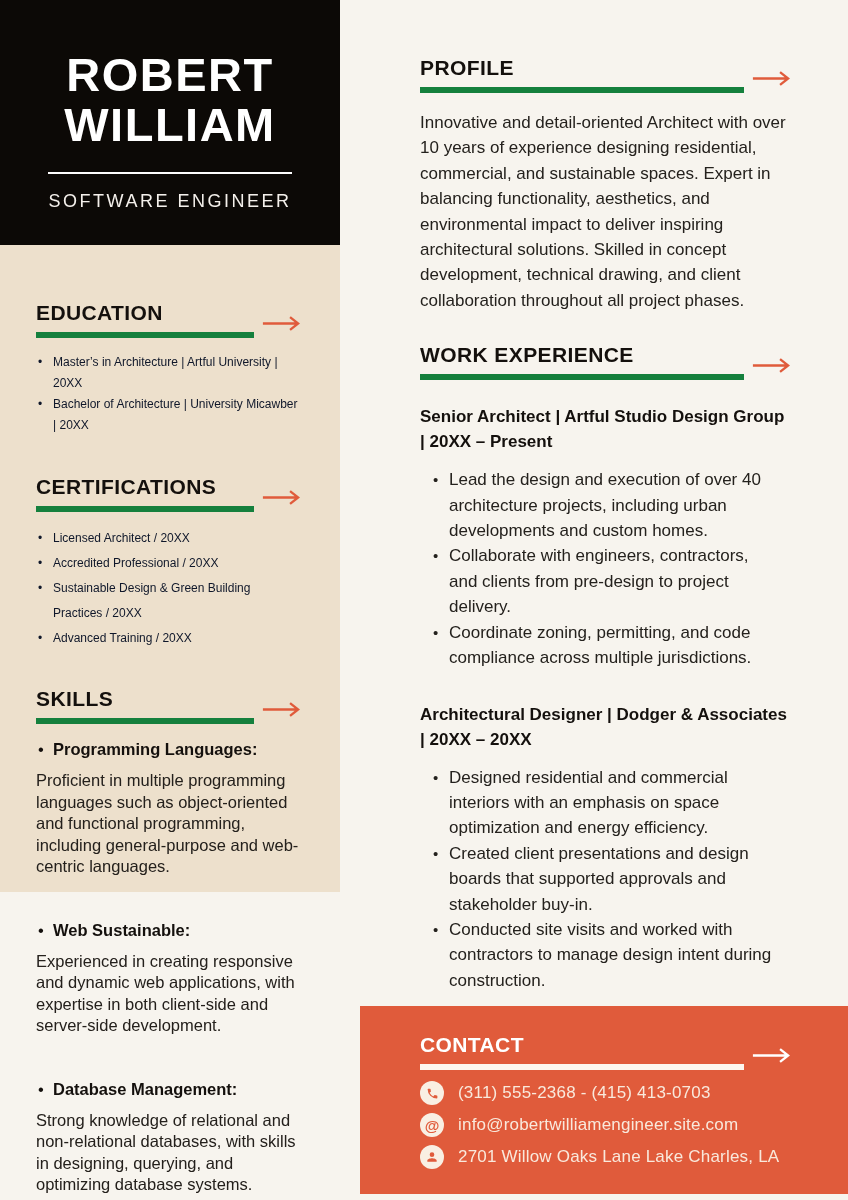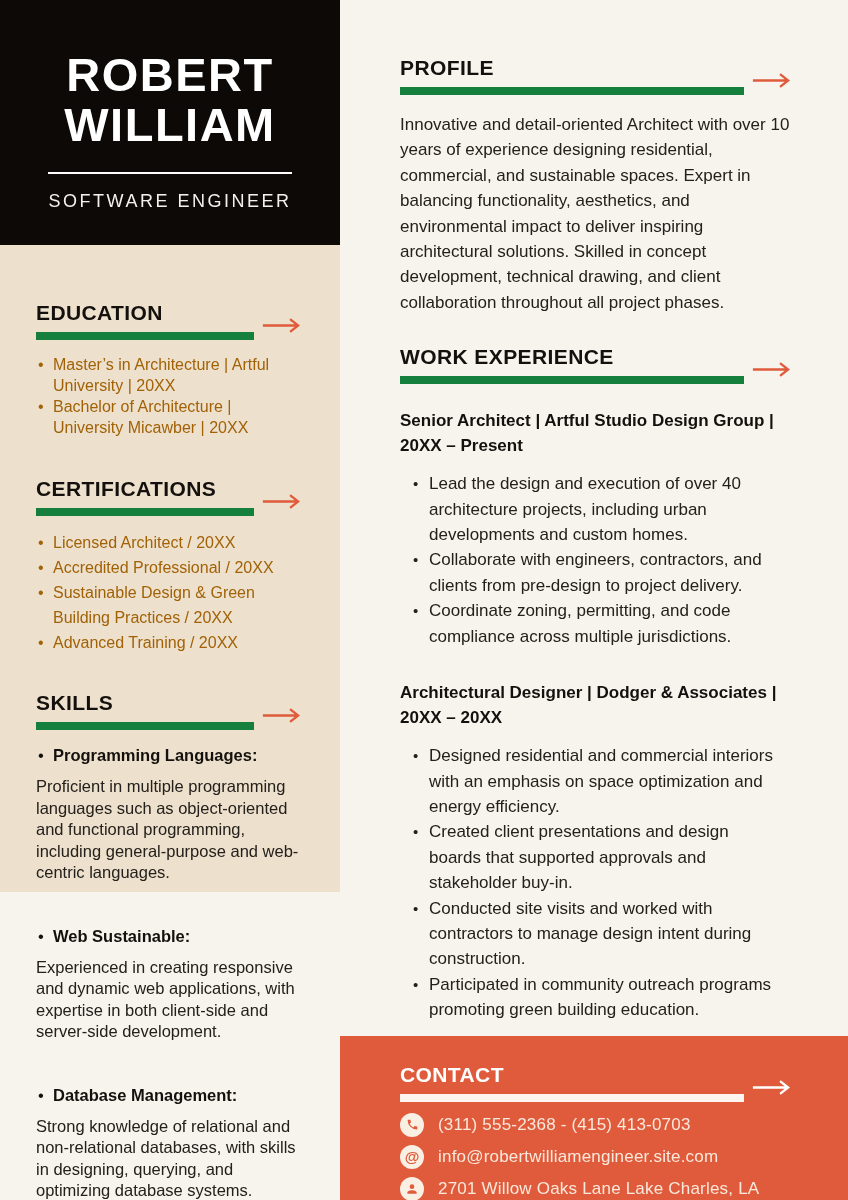--- a/index.html
+++ b/index.html
@@ -3,47 +3,47 @@
 <meta charset="utf-8">
 <style>
   html,body{margin:0;padding:0;}
   body{
     width:848px;height:1200px;
     font-family:"Liberation Sans", sans-serif;
     background:#F7F4EE;
     color:#2A2522;
     overflow:hidden;
   }
-  .page{display:flex;width:848px;height:892px;}
+  .page{display:flex;width:848px;height:892px;gap:20px;}
 
   
   .sidebar{width:340px;flex:none;background:#EDE0CC;display:flex;flex-direction:column;}
   .name-block{
     background:#0C0906;height:245px;box-sizing:border-box;flex:none;
     display:flex;flex-direction:column;align-items:center;padding-top:50px;
   }
   .name{
     color:#FFFFFF;font-size:47px;font-weight:bold;letter-spacing:1.5px;
     line-height:1.07;text-align:center;margin:0;
   }
   .name-divider{width:244px;height:2px;background:#FDFDFD;margin:21px 0 17px;}
   .role{color:#F4F0EB;font-size:18px;letter-spacing:2.5px;font-weight:normal;margin:0;}
 
   .sidebar-content{padding:56px 40px 0 36px;box-sizing:border-box;}
 
   .section-head{display:flex;align-items:flex-end;}
   .section-head h2{
     flex:1;margin:0;font-size:21px;letter-spacing:.4px;color:#14100D;
-    border-bottom:8px solid #15803d;padding-bottom:7px;font-weight:bold;
+    border-bottom:6px solid #15803d;padding-bottom:7px;font-weight:bold;
   }
   .arrow{flex:none;margin-left:8px;margin-bottom:6px;color:#E05B3B;line-height:0;}
   .contact .section-head h2{color:#FFFFFF;border-bottom-color:#FDF6EF;}
   .contact .arrow{color:#FFFFFF;}
 
-  ul.dot-list{list-style:none;margin:14px 0 0;padding:0;font-size:16px;color:#a16207;}
+  ul.dot-list{list-style:none;margin:14px 0 0;padding:0;font-size:12px;color:#0f172a;}
   ul.dot-list li{position:relative;padding-left:17px;}
   ul.dot-list li::before{content:"\2022";position:absolute;left:2px;}
   .edu-list li{line-height:21px;}
   .cert-list li{line-height:25px;}
 
   .edu-section{margin-bottom:39px;}
   .cert-section{margin-bottom:36px;}
 
   .skill-item{margin-top:16px;}
   .skill-item:first-of-type{margin-top:16px;}
@@ -198,21 +198,20 @@
             </ul>
         </div>
 
         <div class="job">
           <h3 class="job-heading">Architectural Designer | Dodger &amp; Associates | 20XX – 20XX</h3>
           <ul class="job-bullets">
 
           <li>Designed residential and commercial interiors with an emphasis on space optimization and energy efficiency.</li>
               <li>Created client presentations and design boards that supported approvals and stakeholder buy-in.</li>
               <li>Conducted site visits and worked with contractors to manage design intent during construction.</li>
-              <li>Participated in community outreach programs promoting green building education.</li>
             </ul>
         </div>
       </section>
 
     </div>
 
     <section class="contact">
       <div class="section-head">
         <h2>CONTACT</h2>
         <span class="arrow">

